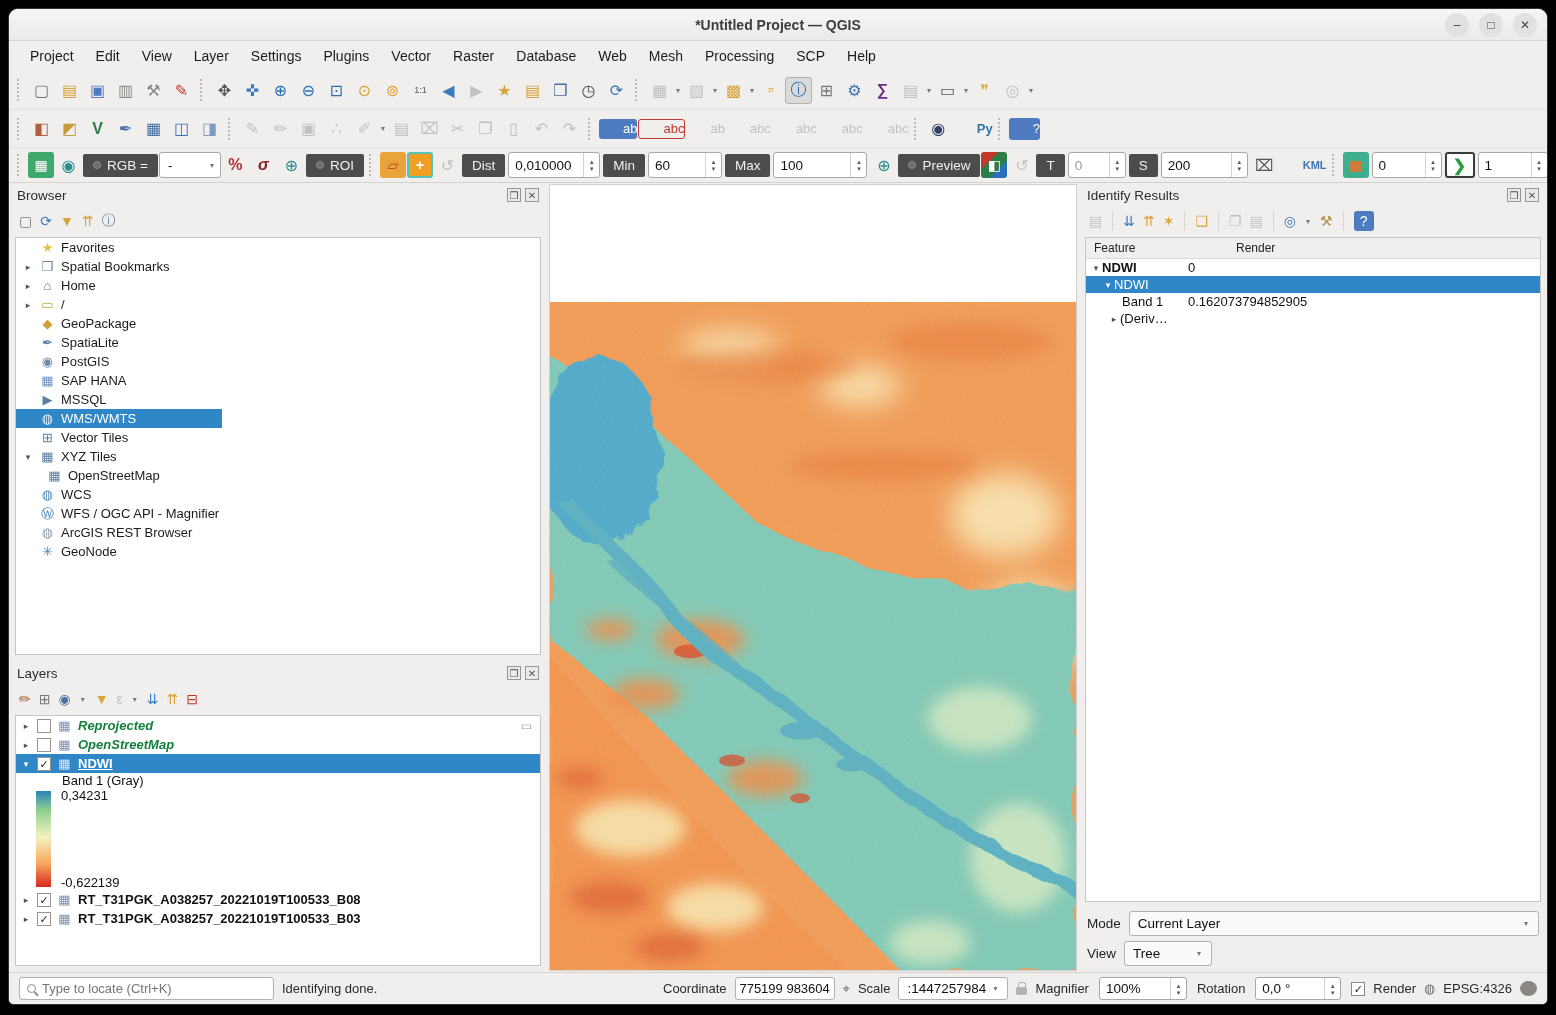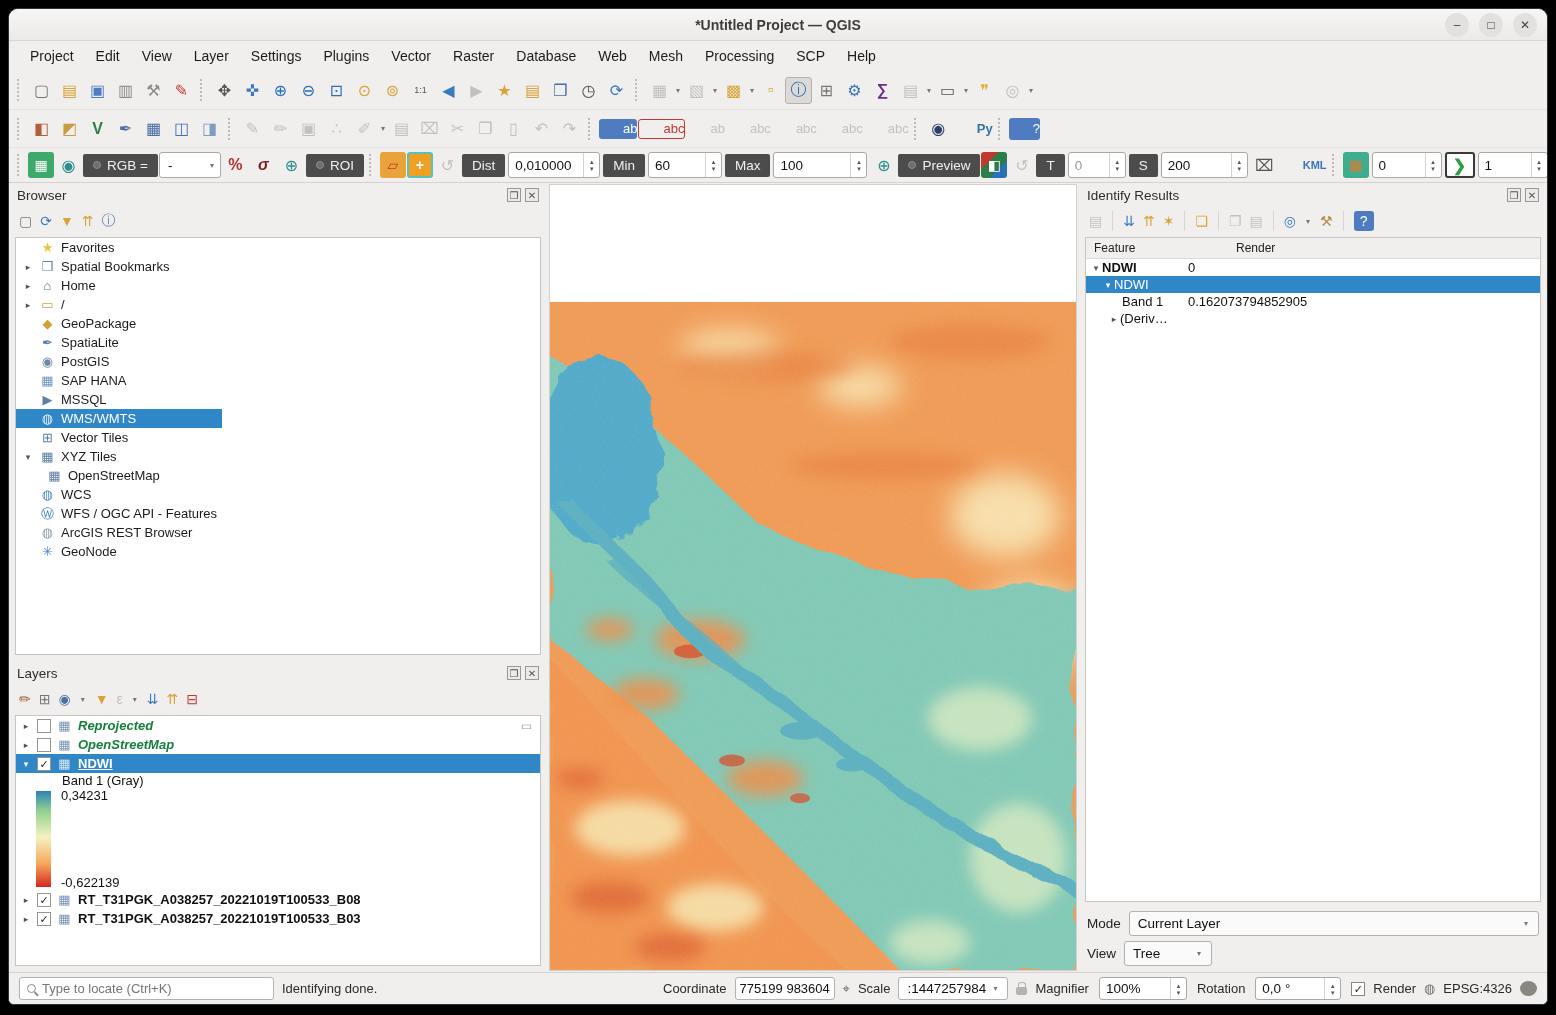--- a/index.html
+++ b/index.html
@@ -426,21 +426,21 @@
               <span>OpenStreetMap</span>
             </div>
           <div class="brow">
               <span class="exp"></span>
               <span class="bicon" style="color:#4a86b8">◍</span>
               <span>WCS</span>
             </div>
           <div class="brow">
               <span class="exp"></span>
               <span class="bicon" style="color:#4a86b8">Ⓦ</span>
-              <span>WFS / OGC API - Features</span>
+              <span>WFS / OGC API - Magnifier</span>
             </div>
           <div class="brow">
               <span class="exp"></span>
               <span class="bicon" style="color:#8a9aaa">◍</span>
               <span>ArcGIS REST Browser</span>
             </div>
           <div class="brow">
               <span class="exp"></span>
               <span class="bicon" style="color:#4a86c8">✳</span>
               <span>GeoNode</span>

